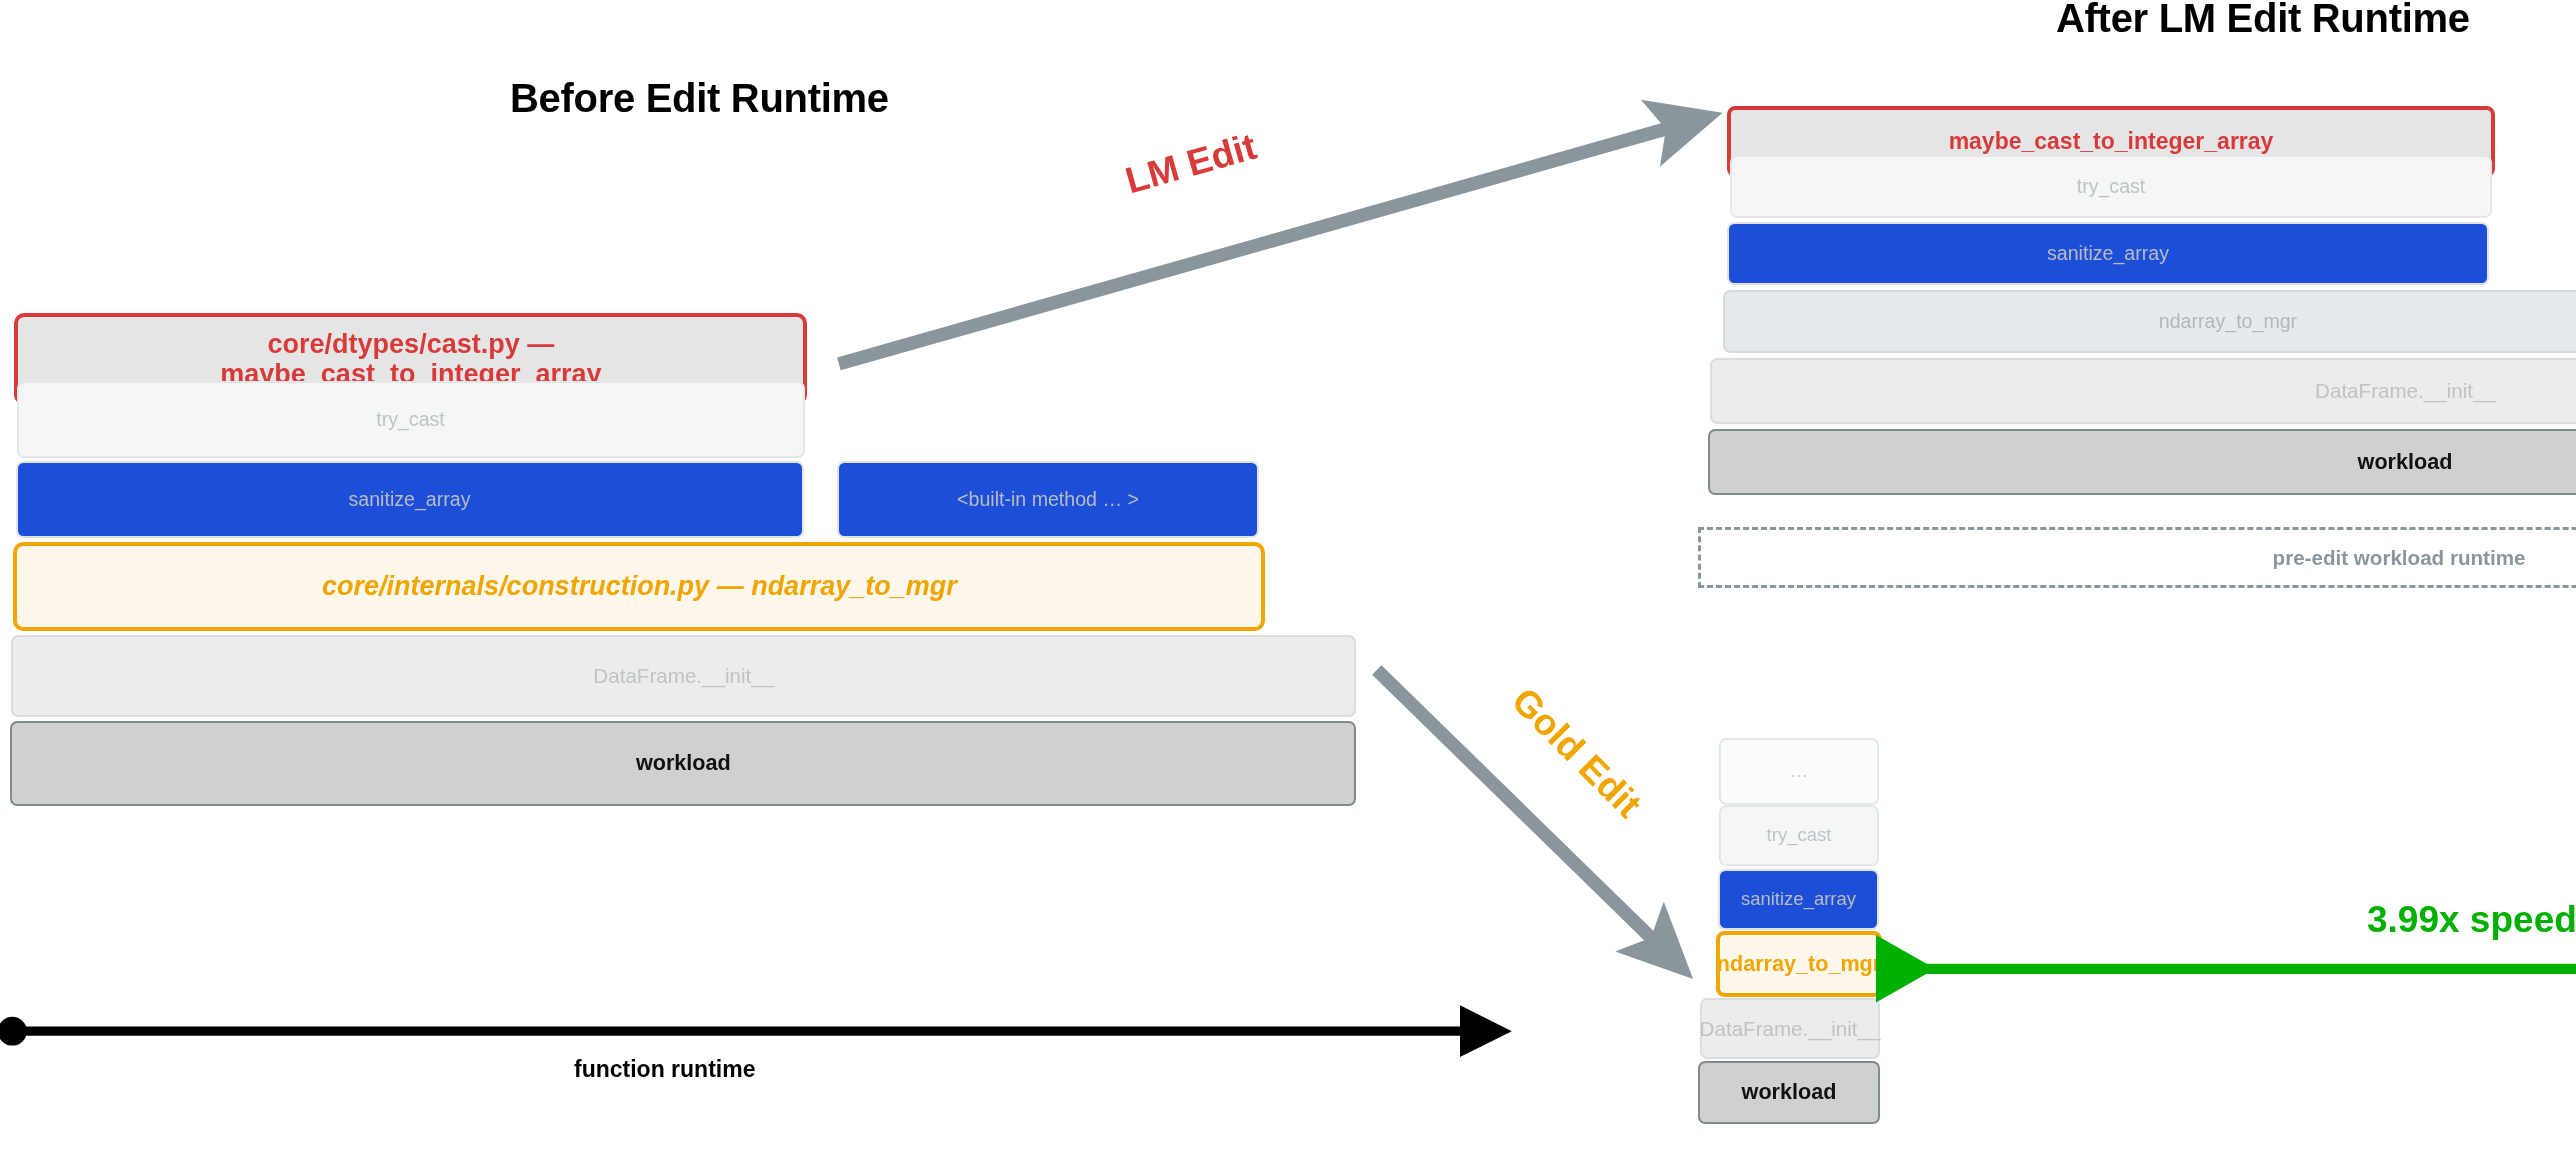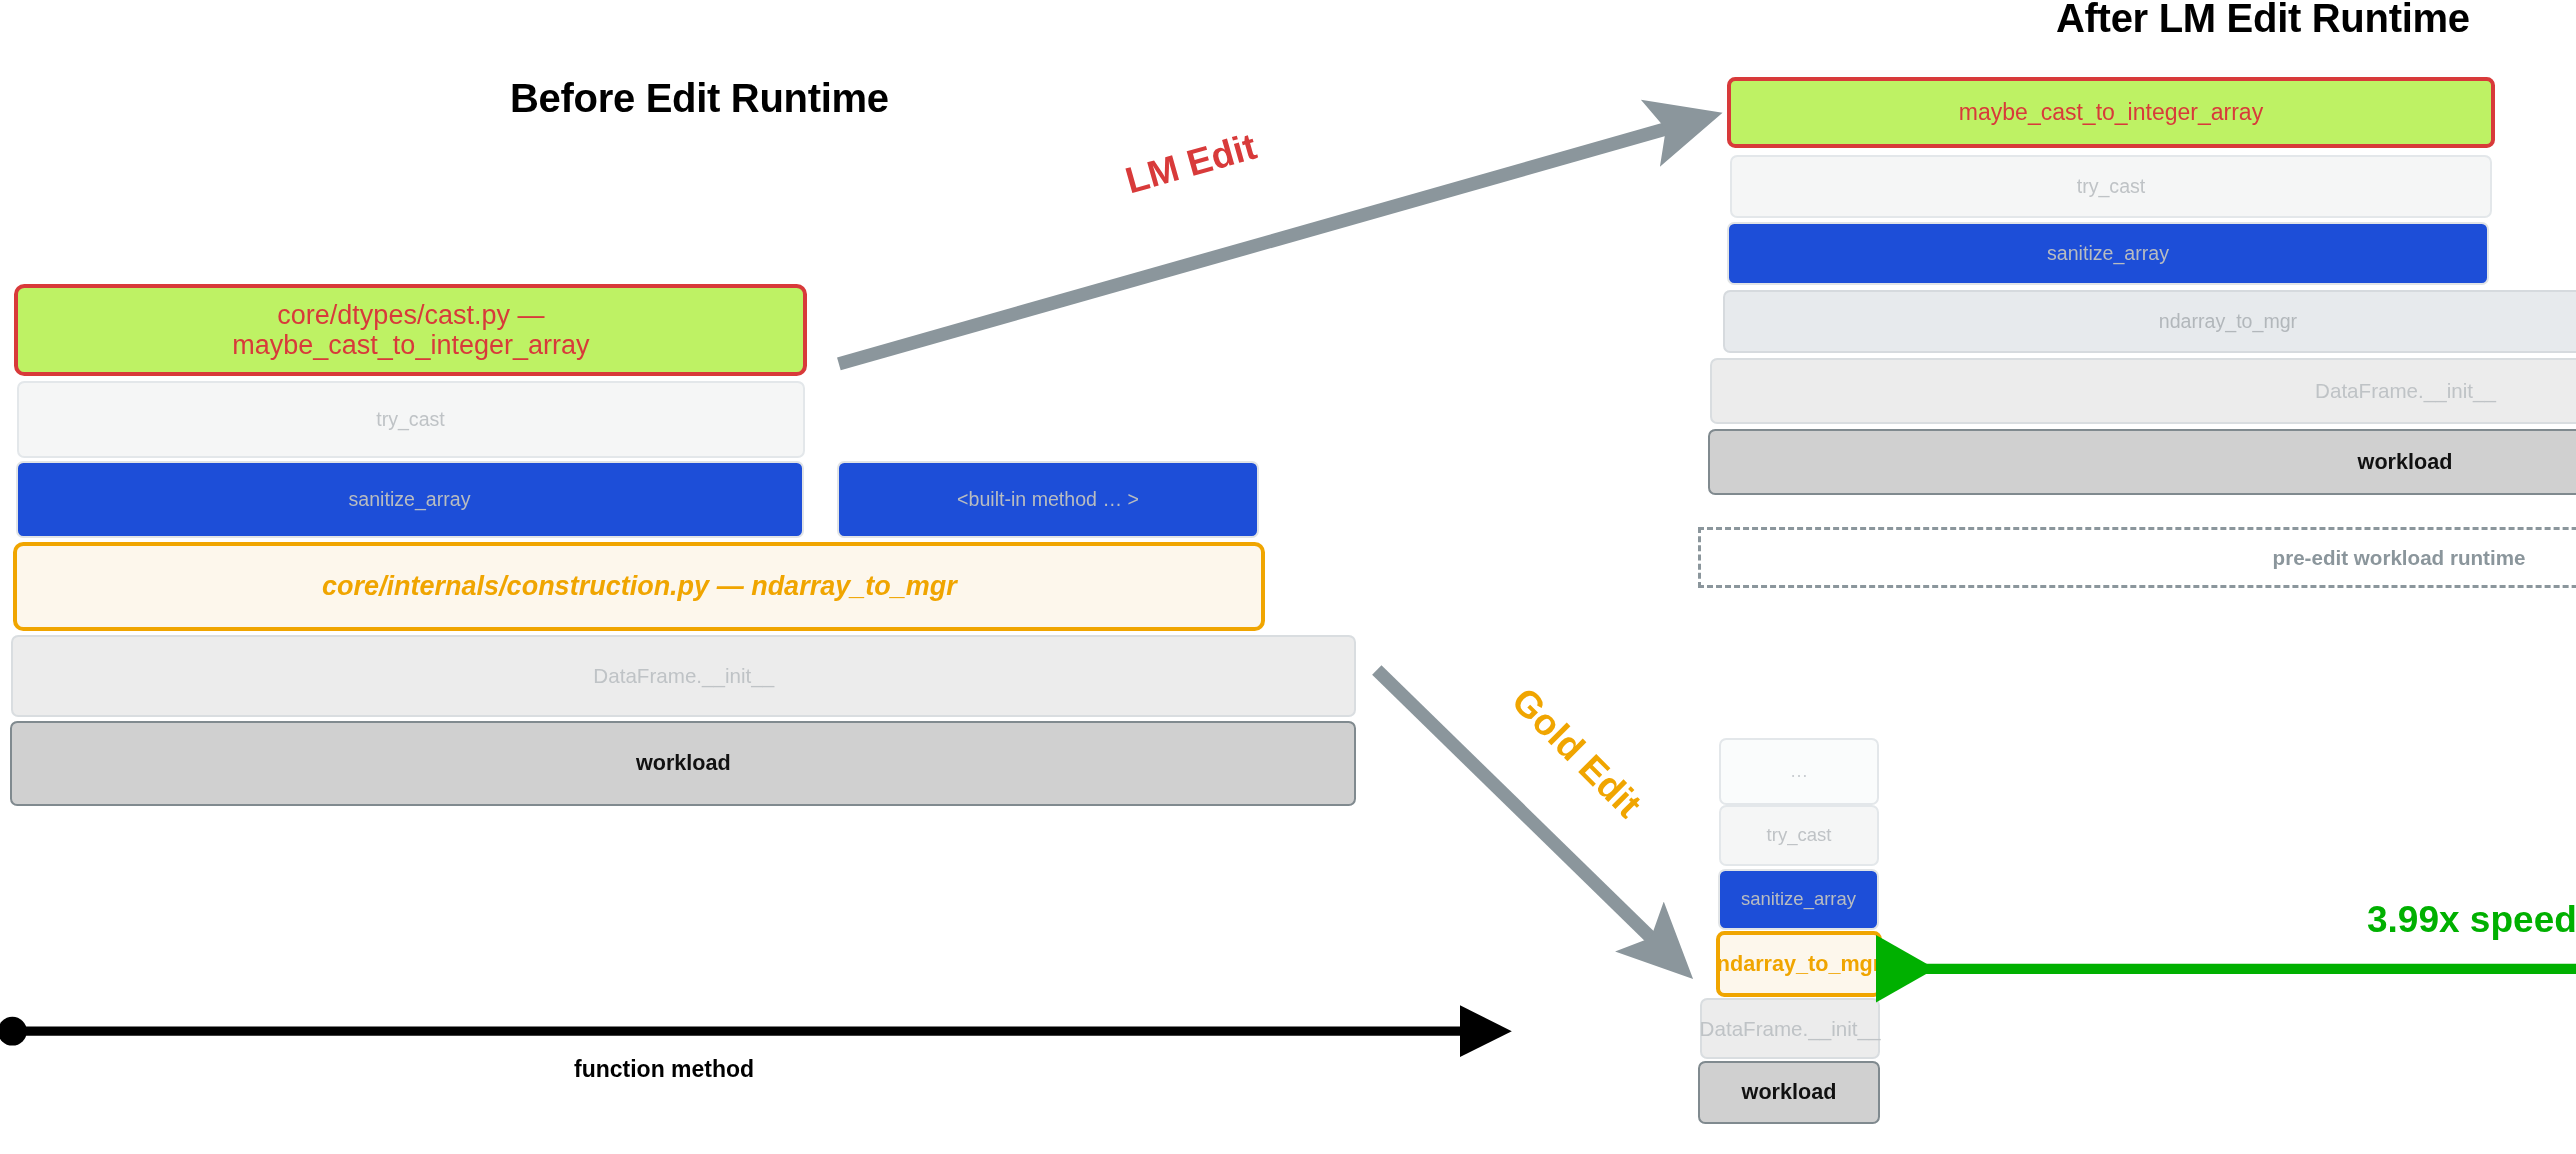--- a/index.html
+++ b/index.html
@@ -47,22 +47,23 @@
   .f-grey1 { background:#f5f6f6; border:2.1px solid #e3e7ea; color:#bfc3c6; }
   .f-grey2 { background:#1d4ed8; border:2.1px solid #e1e4e6; color:#b8bcc0; }
   .f-grey3 { background:#e7eaed; border:2.1px solid #d6dade; color:#b2b7bb; }
   .f-grey4 { background:#ececec; border:2.1px solid #d9dde0; color:#bfc3c6; }
   .f-workload {
     background:#d0d0d0; border:2.6px solid #808a8f; color:#111111; font-weight:bold;
   }
 
   
   .f-red {
-    background:#bef264; border:4.6px solid #d83a3a; color:#d83a3a; font-weight:normal;
+    background:#e5e5e5; border:4.6px solid #d83a3a; color:#d83a3a; font-weight:bold;
     border-radius:9.3px;
+    margin-top:29px;
   }
   .f-gold {
     background:#fdf7ec; border:4.6px solid #f0a500; color:#f0a500; font-weight:bold;
     border-radius:9.3px;
   }
 
   
   .dashed-box {
     position:absolute; box-sizing:border-box;
     border:3.1px dashed #8b969c;
@@ -123,21 +124,21 @@
   </div>
 
   <div class="frame f-grey4" style="left:11.3px; top:635px; width:1345px; height:82px; font-size:20.6px;">
     <span class="lbl">DataFrame.__init__</span>
   </div>
 
   <div class="frame f-workload" style="left:10.3px; top:721px; width:1346px; height:85px; font-size:21.6px;">
     <span class="lbl">workload</span>
   </div>
 
-  <div class="axis-label" style="left:574px; top:1056px; font-size:23px;">function method</div>
+  <div class="axis-label" style="left:574px; top:1056px; font-size:23px;">function runtime</div>
 
   <div class="frame f-red" style="left:1727px; top:77px; width:768px; height:71px; font-size:23px; border-radius:8.2px;">
     <span class="lbl">maybe_cast_to_integer_array</span>
   </div>
 
   <div class="frame f-grey1" style="left:1730px; top:155px; width:762px; height:63px; font-size:19.6px;">
     <span class="lbl">try_cast</span>
   </div>
 
   <div class="frame f-grey2" style="left:1727px; top:222px; width:762px; height:63px; font-size:19.6px;">

